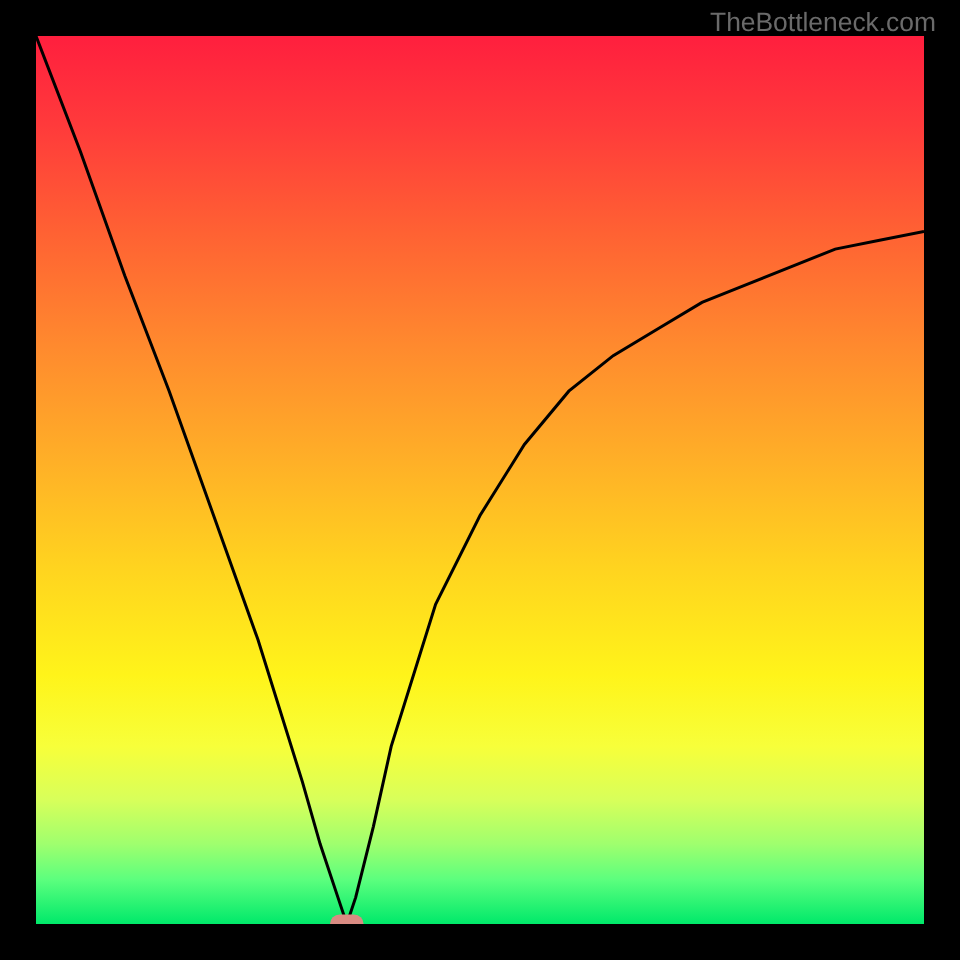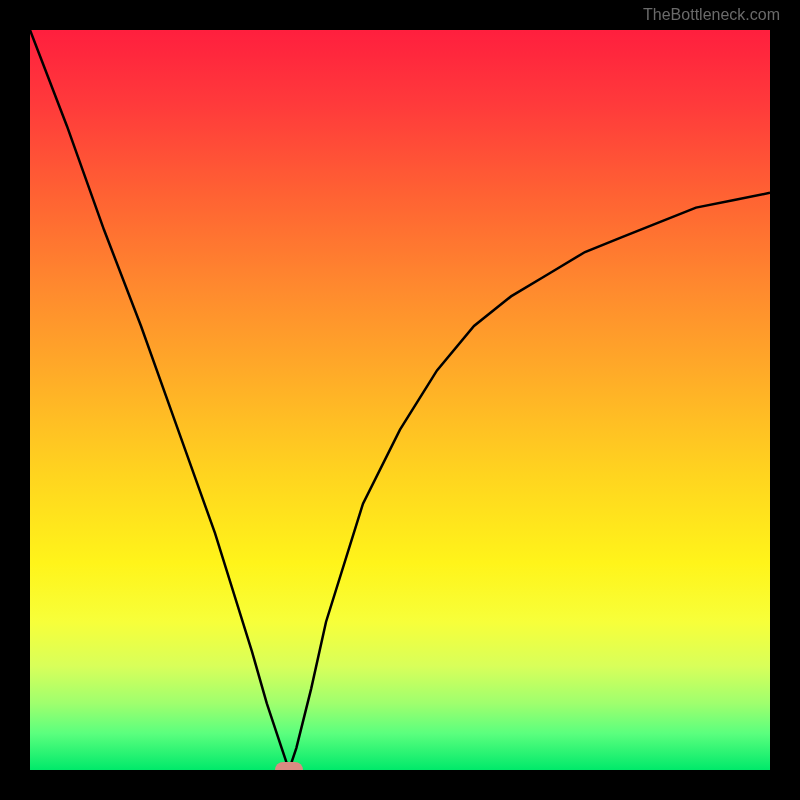--- a/index.html
+++ b/index.html
@@ -9,21 +9,21 @@
     height: 800px;
     background: #000;
     position: relative;
     font-family: Arial, sans-serif;
   }
   .watermark {
     position: absolute;
     top: 6px;
     right: 20px;
     color: #6a6a6a;
-    font-size: 16px;
+    font-size: 22px;
     font-weight: 500;
     z-index: 10;
   }
   .plot-area {
     position: absolute;
     left: 30px;
     top: 30px;
     width: 740px;
     height: 740px;
     overflow: hidden;

